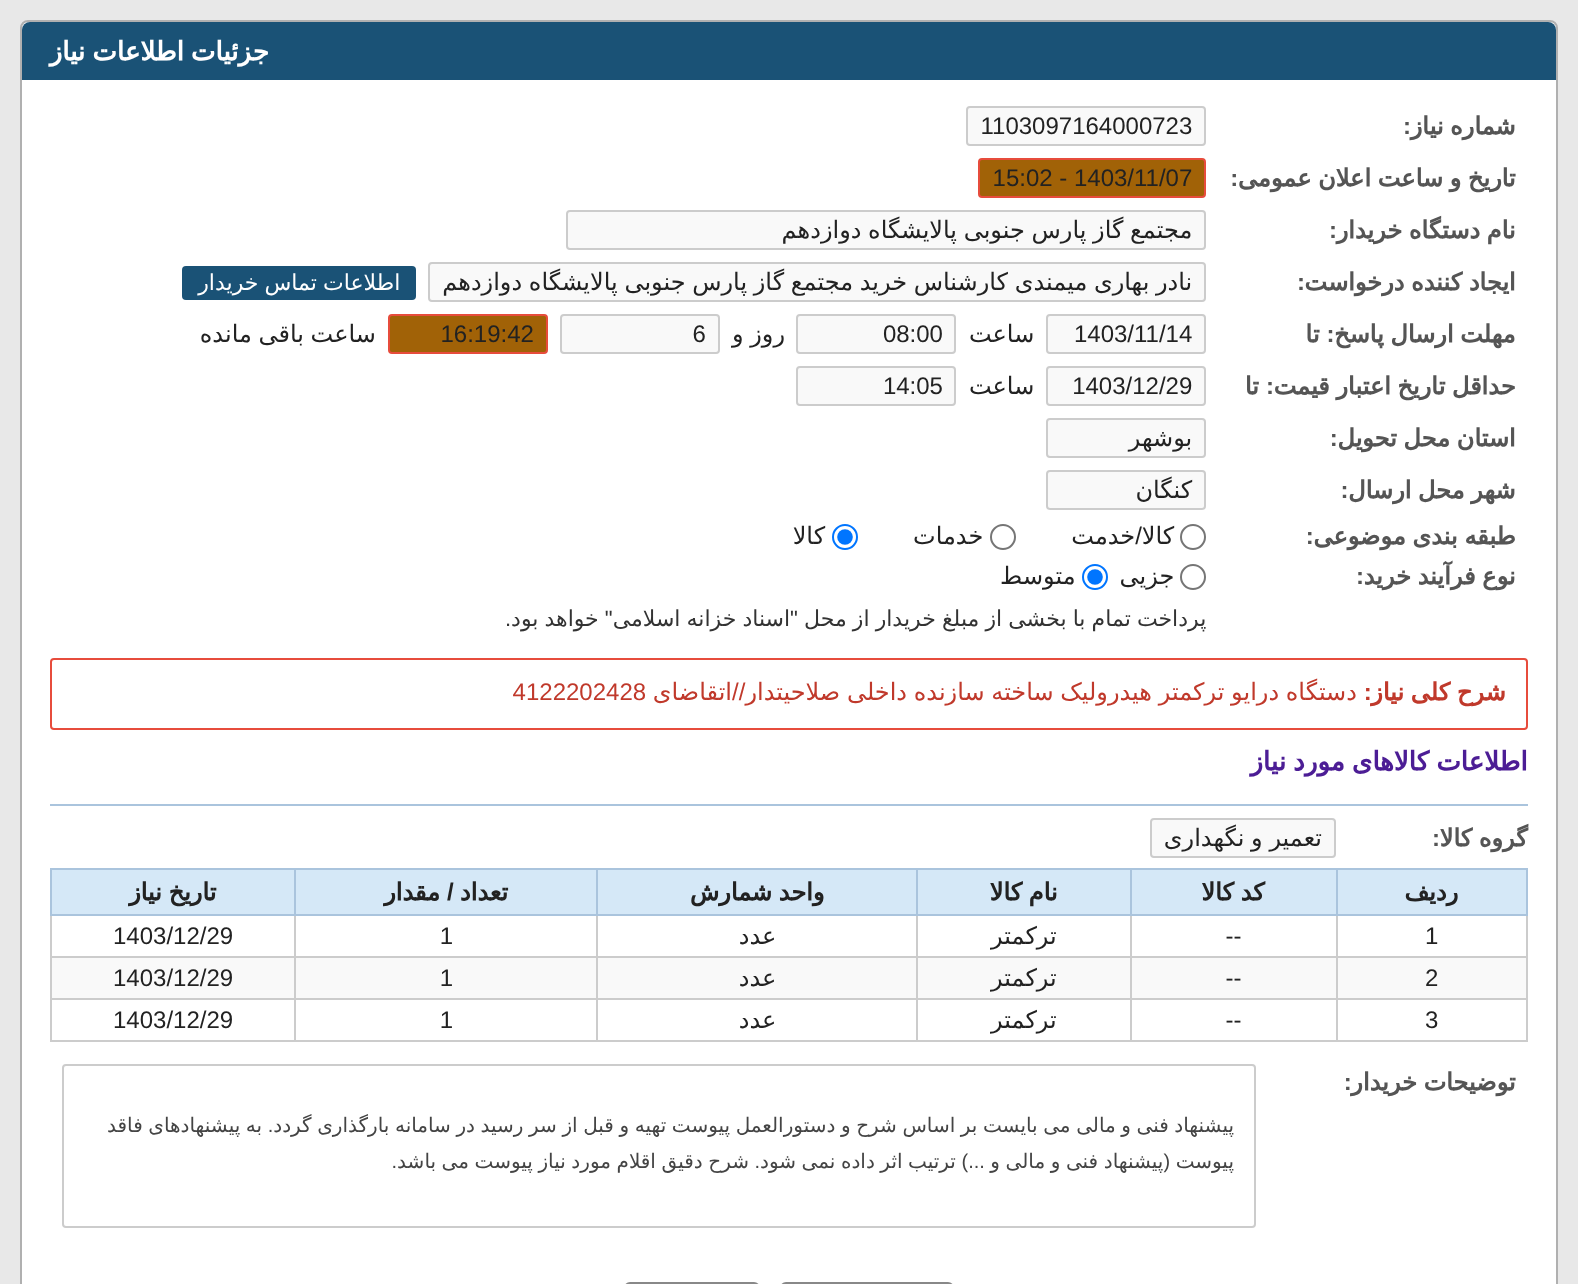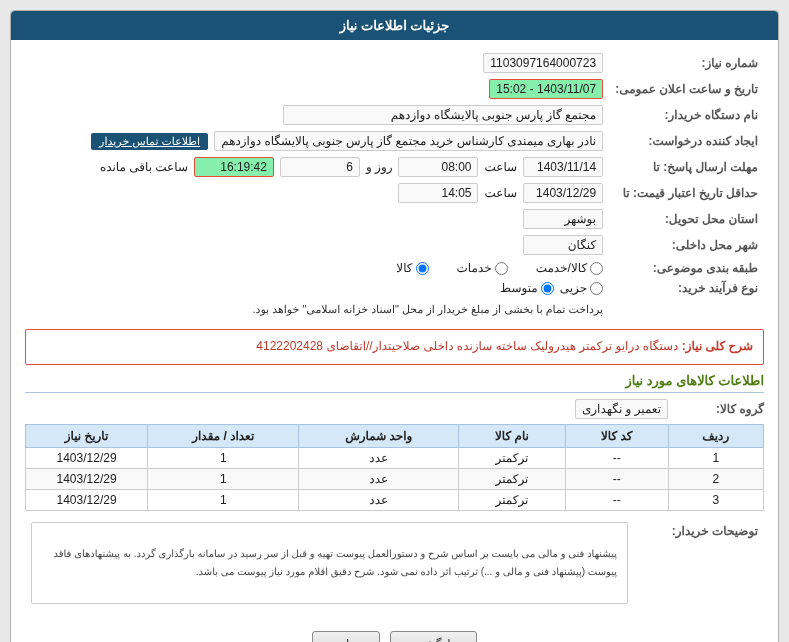--- a/index.html
+++ b/index.html
@@ -21,21 +21,21 @@
       border: 1px solid #b0b0b0;
       border-radius: 4px;
     }
     .card-header {
       background: #1a5276;
       color: #fff;
       padding: 7px 14px;
       font-size: 13px;
       font-weight: bold;
       border-radius: 4px 4px 0 0;
-      text-align: center;
+      text-align: left;
     }
     .card-body {
       padding: 10px 14px;
     }
     .info-table {
       width: 100%;
       border-collapse: collapse;
       margin-bottom: 8px;
     }
     .info-table td {
@@ -54,21 +54,21 @@
       border: 1px solid #ccc;
       background: #f9f9f9;
       padding: 2px 6px;
       border-radius: 2px;
       min-height: 20px;
       display: inline-block;
       min-width: 80px;
     }
     .value-box-red {
       border: 1px solid #e74c3c;
-      background: #86efac;
+      background: #a16207;
     }
     .row-flex {
       display: flex;
       align-items: center;
       gap: 6px;
     }
     .inline-label {
       white-space: nowrap;
       font-size: 12px;
     }
@@ -109,23 +109,23 @@
       flex-direction: row-reverse;
       justify-content: flex-end;
     }
     .radio-option {
       display: flex;
       align-items: center;
       gap: 3px;
     }
     .section-title {
       font-weight: bold;
-      color: #4d7c0f;
+      color: #4c1d95;
       border-bottom: 1px solid #aac4dd;
-      padding-bottom: 4px;
+      padding-bottom: 14px;
       margin: 8px 0 6px 0;
       font-size: 13px;
     }
     .button-bar {
       display: flex;
       justify-content: center;
       gap: 10px;
       padding: 8px 0 4px 0;
     }
     .btn {
@@ -146,21 +146,20 @@
     }
     .buyer-info-btn {
       background: #1a5276;
       color: #fff;
       border: none;
       padding: 2px 8px;
       border-radius: 2px;
       font-size: 11px;
       cursor: pointer;
       font-family: Tahoma, Arial, sans-serif;
-      text-decoration: underline;
     }
     .notes-box {
       border: 1px solid #ccc;
       background: #fff;
       padding: 22px 10px;
       font-size: 10px;
       line-height: 1.8;
       border-radius: 2px;
       margin-bottom: 8px;
       text-align: right;
@@ -241,21 +240,21 @@
             </div>
           </td>
         </tr>
         <tr>
           <td class="label-cell">استان محل تحویل:</td>
           <td colspan="2">
             <span class="value-box">بوشهر</span>
           </td>
         </tr>
         <tr>
-          <td class="label-cell">شهر محل داخلی:</td>
+          <td class="label-cell">شهر محل ارسال:</td>
           <td colspan="2">
             <span class="value-box">کنگان</span>
           </td>
         </tr>
         <tr>
           <td class="label-cell">طبقه بندی موضوعی:</td>
           <td colspan="2">
             <div class="radio-group">
               <div class="radio-option">
                 <input type="radio" name="tabaghe" checked="" style="">

